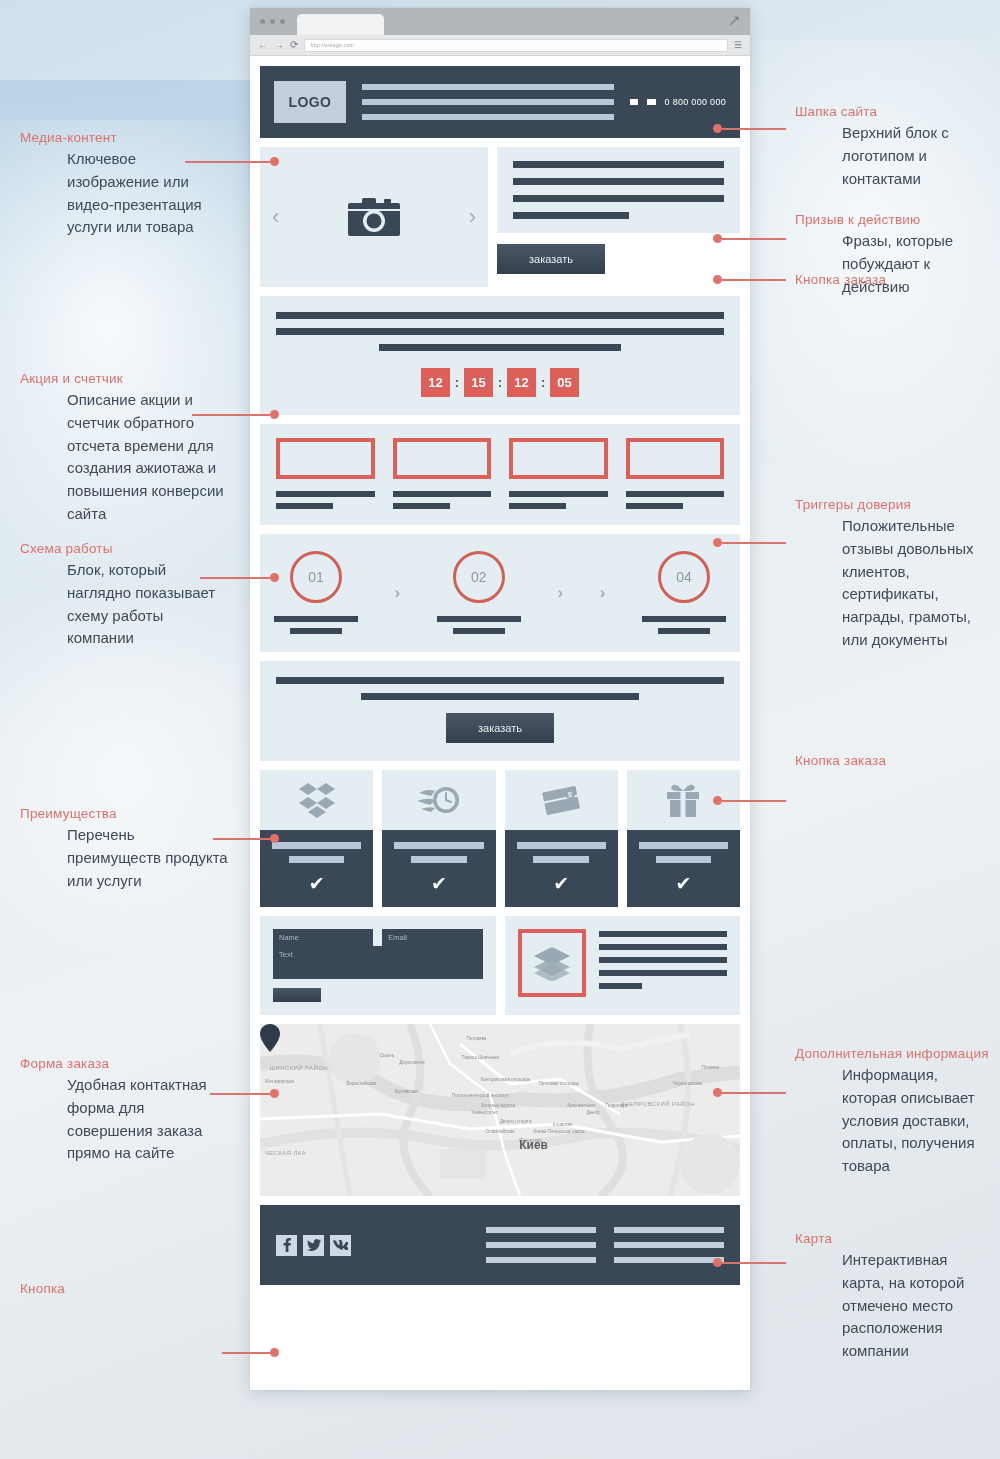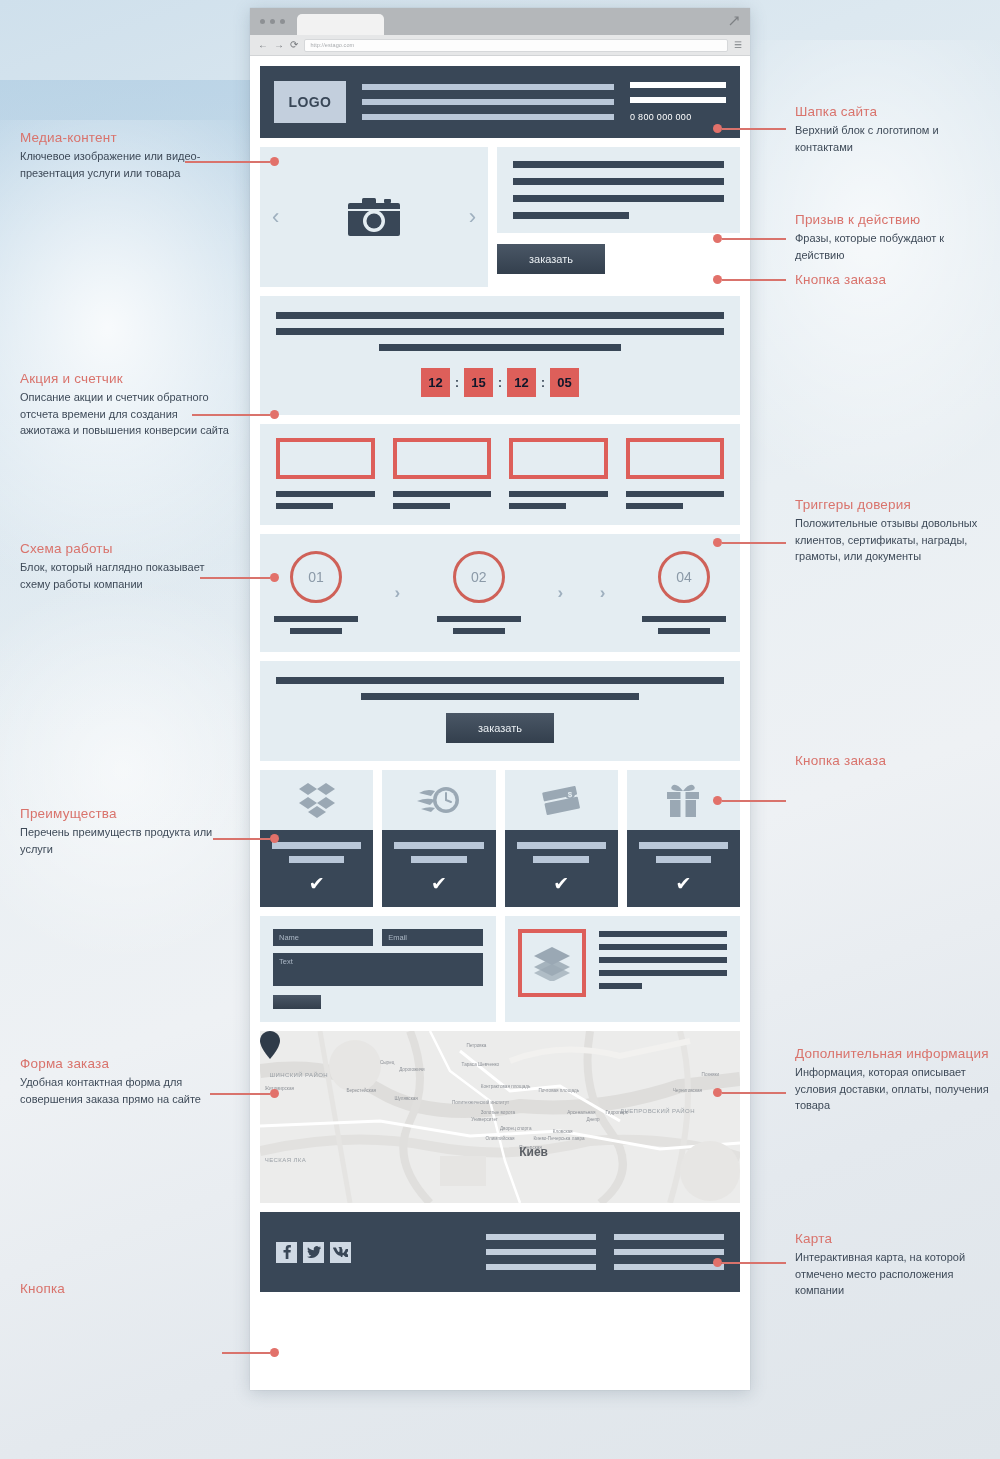--- a/index.html
+++ b/index.html
@@ -70,21 +70,21 @@
     background: #394757; height: 72px; display: flex; align-items: center;
     padding: 0 14px; gap: 16px;
   }
   .logo-box {
     width: 72px; height: 42px; background: #c3cfdd; display: flex;
     align-items: center; justify-content: center;
     font-weight: bold; font-size: 14px; color: #394757; letter-spacing: .4px;
   }
   .hdr-lines { flex: 1; display: flex; flex-direction: column; gap: 9px; }
   .hdr-lines .bar-lt { height: 6px; }
-  .hdr-right { width: 96px; display: flex; flex-direction: column; gap: 9px; align-items: flex-start; }
+  .hdr-right { width: 96px; display: flex; flex-direction: row; gap: 9px; align-items: center; }
   .hdr-right .bar-wt { height: 6px; width: 96px; }
   .phone { color: #fff; font-size: 9px; letter-spacing: .3px; white-space: nowrap; }
 
   
   .row { display: flex; gap: 9px; margin-top: 9px; }
   .media {
     flex: 0 0 228px; height: 140px; background: #e4edf2;
     display: flex; align-items: center; justify-content: space-between; padding: 0 12px;
   }
   .arrow { color: #9fb0bf; font-size: 22px; font-weight: 300; line-height: 1; }
@@ -98,21 +98,21 @@
   }
 
   
   .promo { margin-top: 9px; background: #e4edf2; padding: 16px 16px 18px; }
   .promo .bar-dk { height: 7px; }
   .promo .l1 { width: 100%; }
   .promo .l2 { width: 100%; margin-top: 9px; }
   .promo .l3 { width: 54%; margin: 9px auto 0; }
   .counter { display: flex; align-items: center; justify-content: center; gap: 5px; margin-top: 17px; }
   .cnum {
-    background: #dd5f5a; color: #0f172a; width: 29px; height: 29px;
+    background: #dd5f5a; color: #ffffff; width: 29px; height: 29px;
     display: flex; align-items: center; justify-content: center;
     font-size: 13px; font-weight: bold;
   }
   .csep { color: #394757; font-weight: bold; font-size: 12px; }
 
   
   .trust { margin-top: 9px; background: #e4edf2; padding: 14px 16px 16px; display: flex; gap: 18px; }
   .trust-item { flex: 1; }
   .trust-frame { height: 41px; border: 4px solid #dd5f5a; }
   .trust-item .bar-dk { height: 6px; margin-top: 12px; }
@@ -148,21 +148,21 @@
 
   
   .fi { margin-top: 9px; display: flex; gap: 9px; }
   .form-panel { flex: 1; background: #e4edf2; padding: 13px; }
   .f-row { display: flex; gap: 9px; }
   .f-inp {
     background: #394757; height: 17px; color: #aab6c4; font-size: 7.5px;
     display: flex; align-items: center; padding: 0 6px;
   }
   .f-inp.half { flex: 1; }
-  .f-area { background: #394757; height: 33px; margin-top: 7px; color: #aab6c4; font-size: 7.5px; padding: 4px 6px; }
+  .f-area { background: #394757; height: 33px; color: #aab6c4; font-size: 7.5px; padding: 4px 6px; }
   .f-btn { width: 48px; height: 14px; background: linear-gradient(180deg,#4a5766,#333f4d); margin-top: 9px; }
   .info-panel { flex: 1; background: #e4edf2; padding: 13px; display: flex; gap: 13px; align-items: flex-start; }
   .info-frame {
     width: 68px; height: 68px; border: 4px solid #dd5f5a;
     display: flex; align-items: center; justify-content: center; flex: 0 0 68px;
   }
   .info-lines { flex: 1; display: flex; flex-direction: column; gap: 7px; padding-top: 2px; }
   .info-lines .bar-dk { height: 6px; }
   .info-lines .s { width: 34%; }
 
@@ -178,21 +178,21 @@
   .site-footer { margin-top: 9px; background: #394757; height: 80px; display: flex; align-items: center; padding: 0 16px; }
   .socials { display: flex; gap: 6px; }
   .soc { width: 21px; height: 21px; background: #cfd9e4; display: flex; align-items: center; justify-content: center; color: #394757; }
   .foot-cols { margin-left: auto; display: flex; gap: 18px; }
   .foot-col { display: flex; flex-direction: column; gap: 9px; width: 110px; }
   .foot-col .bar-lt { height: 6px; background: #c3cfdd; }
 
   
   .ann { position: absolute; }
   .ann h3 { font-size: 13.5px; font-weight: normal; color: #d9736c; margin-bottom: 3px; letter-spacing: .2px; }
-  .ann p { font-size: 11px; line-height: 1.52; color: #3e4a58; }
+  .ann p { font-size: 15px; line-height: 1.52; color: #3e4a58; margin-left: 47px; }
   .ann.left { text-align: left; }
   .ann.right { text-align: left; }
   .leader { position: absolute; height: 1.5px; background: #d9736c; }
   .leader::after {
     content: ""; position: absolute; width: 9px; height: 9px; border-radius: 50%;
     background: #e2716a; top: -4px;
   }
   .leader.to-right::after { right: -9px; }
   .leader.to-left::after { left: -9px; }
 </style>

